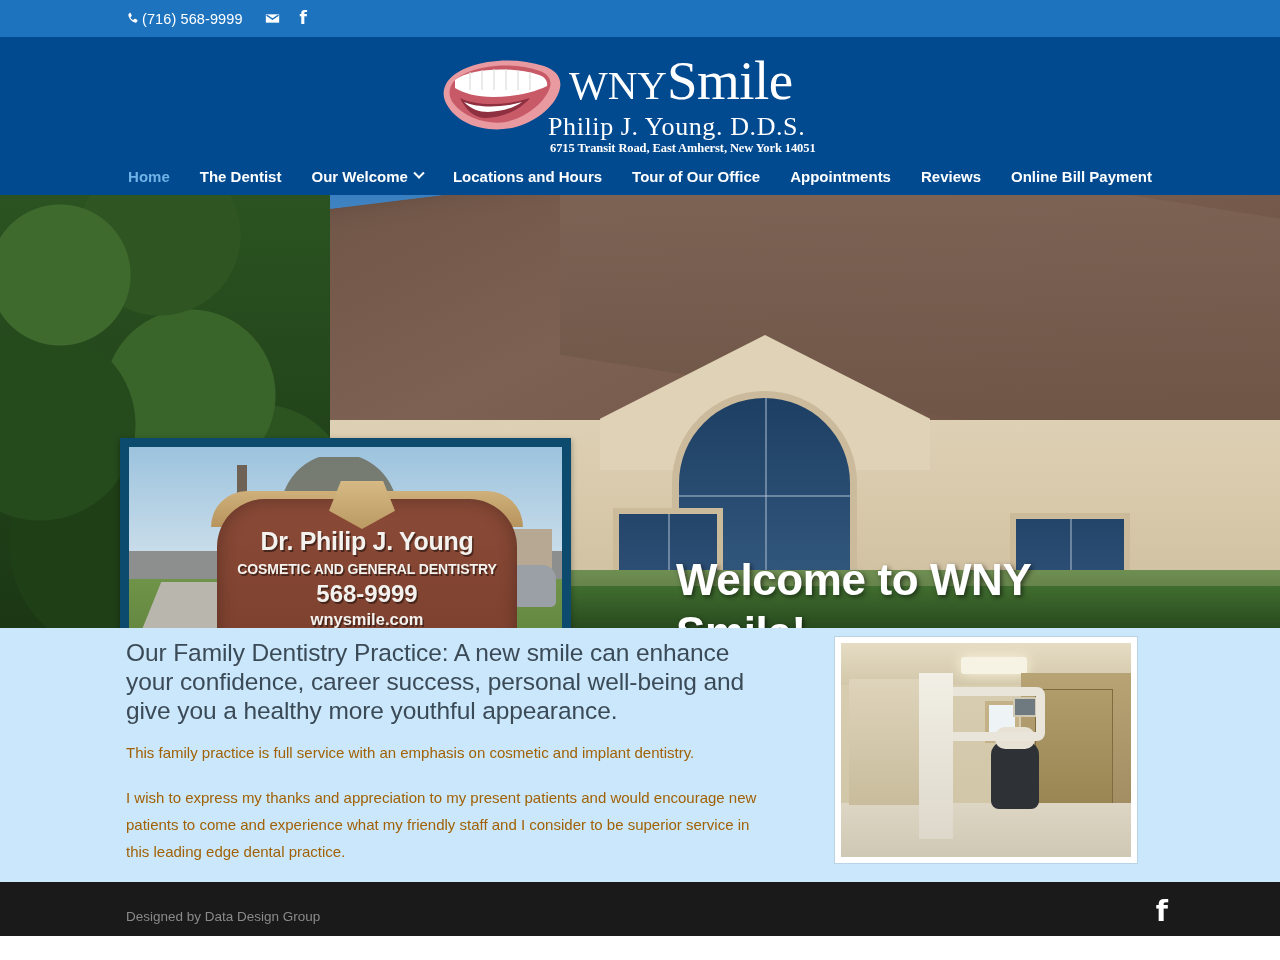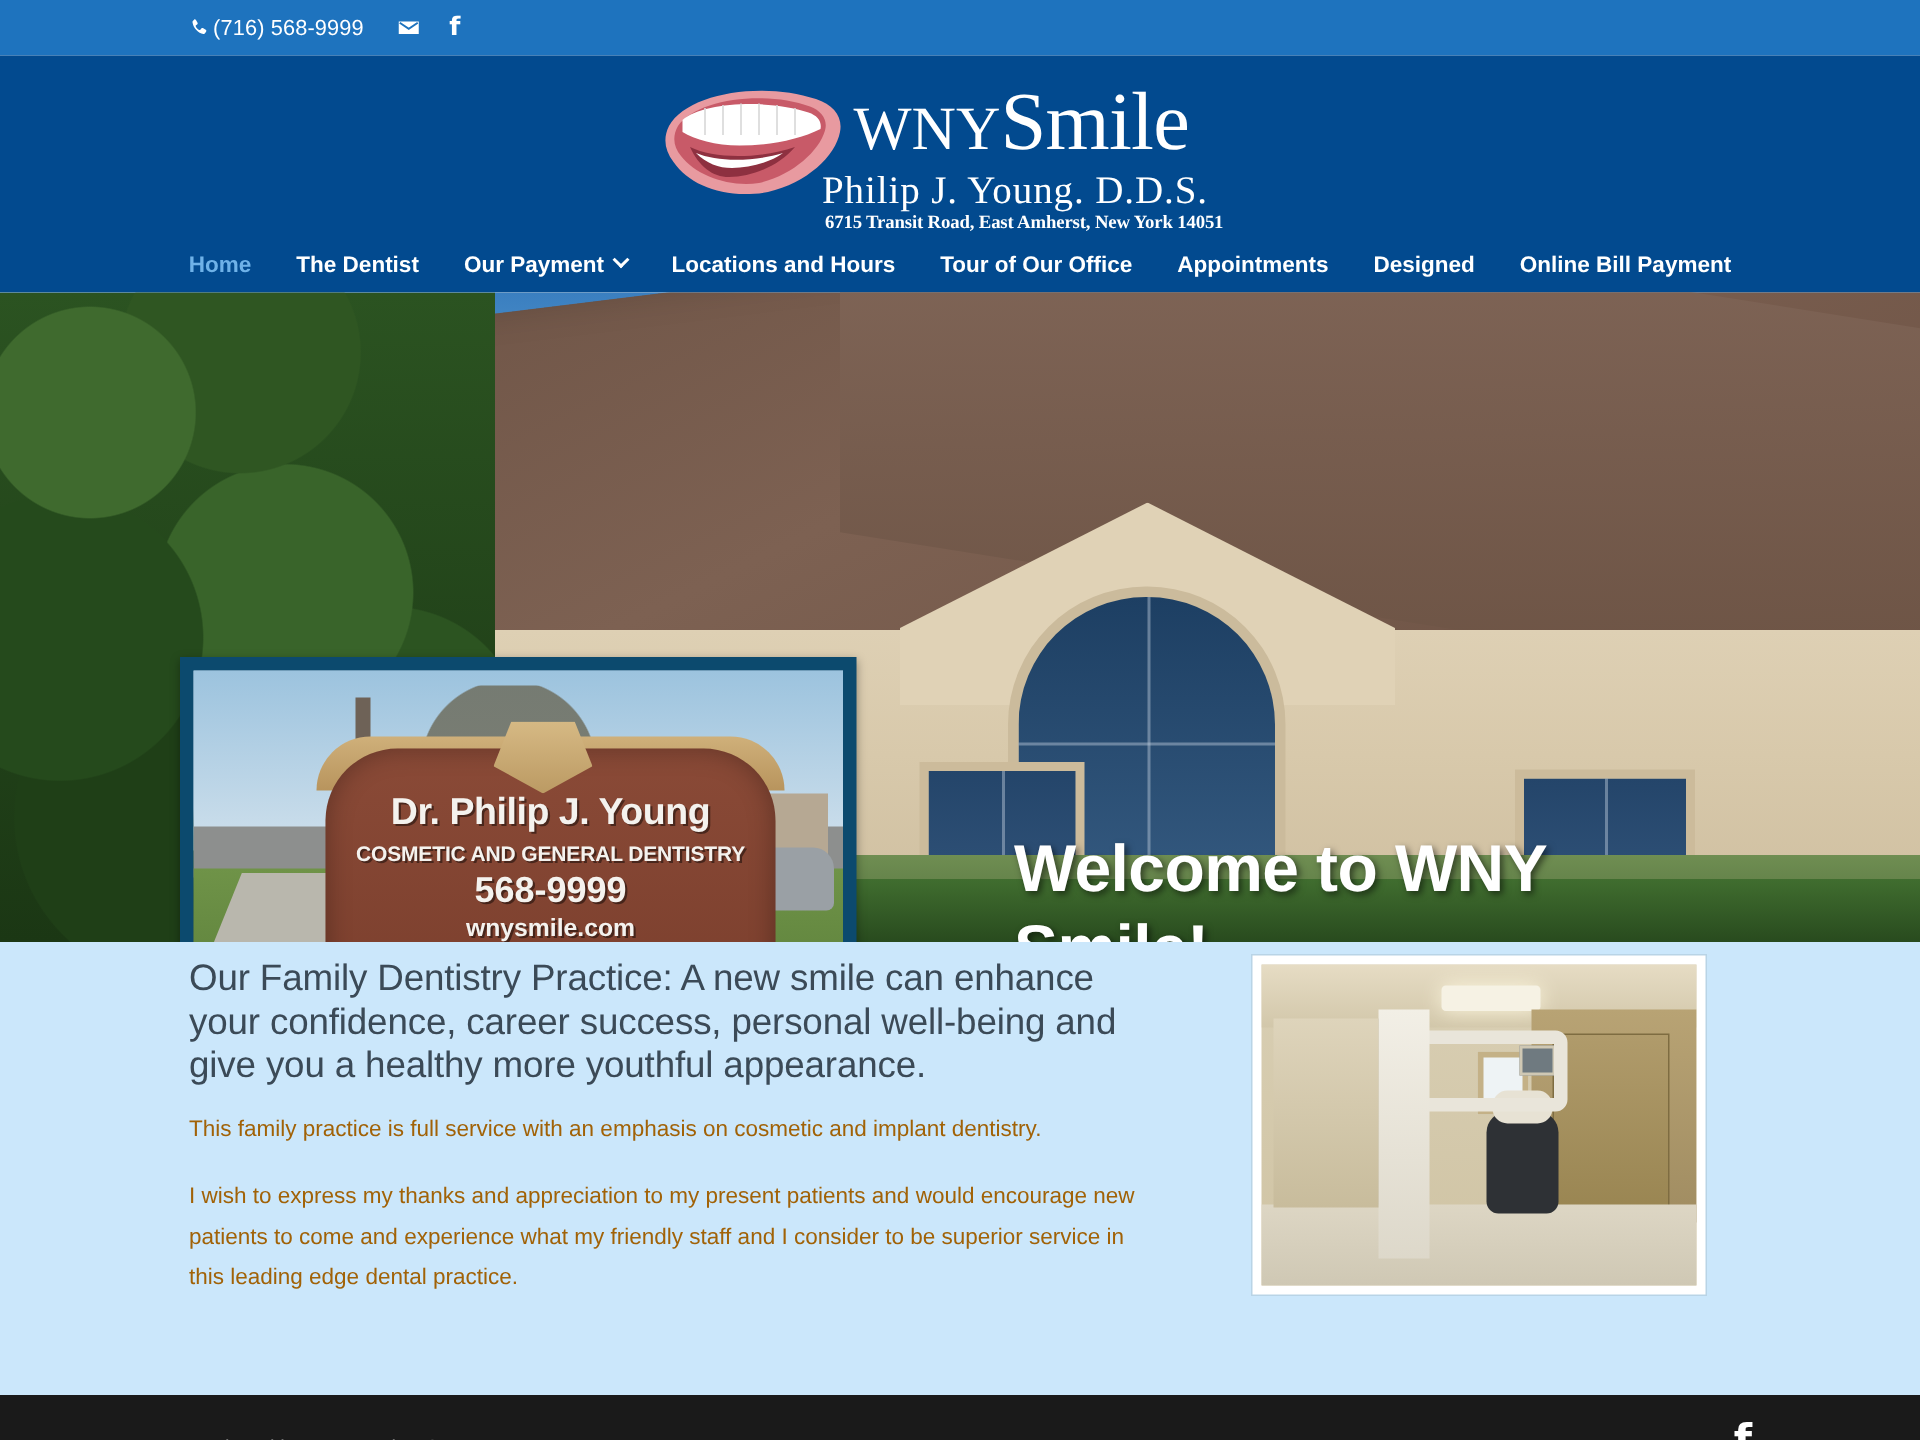--- a/index.html
+++ b/index.html
@@ -237,21 +237,21 @@
     font-size: 44px;
     font-weight: 800;
     line-height: 53px;
     letter-spacing: -0.4px;
     text-shadow: 2px 2px 5px rgba(0,0,0,.55);
   }
 
   
   .content {
     background: #cbe7fb;
-    height: 302px;
+    height: 254px;
     position: relative;
   }
   .content-inner {
     position: absolute;
     left: 126px; top: 0; right: 0;
     display: flex;
     gap: 60px;
   }
   .col-left { width: 648px; padding-top: 10px; }
   .lead {
@@ -358,34 +358,34 @@
   </a>
 
   <nav class="nav">
     <a class="nav-item active">
       <span>Home</span>
     </a>
     <a class="nav-item">
       <span>The Dentist</span>
     </a>
     <a class="nav-item">
-      <span>Our Payment</span>
+      <span>Our Welcome</span>
       <span class="chev"></span>
     </a>
     <a class="nav-item">
       <span>Locations and Hours</span>
     </a>
     <a class="nav-item">
       <span>Tour of Our Office</span>
     </a>
     <a class="nav-item">
       <span>Appointments</span>
     </a>
     <a class="nav-item">
-      <span>Designed</span>
+      <span>Reviews</span>
     </a>
     <a class="nav-item">
       <span>Online Bill Payment</span>
     </a>
   </nav>
 </div>
 
 <section class="hero">
   <div class="hero-photo">
     <div class="sky"></div>

